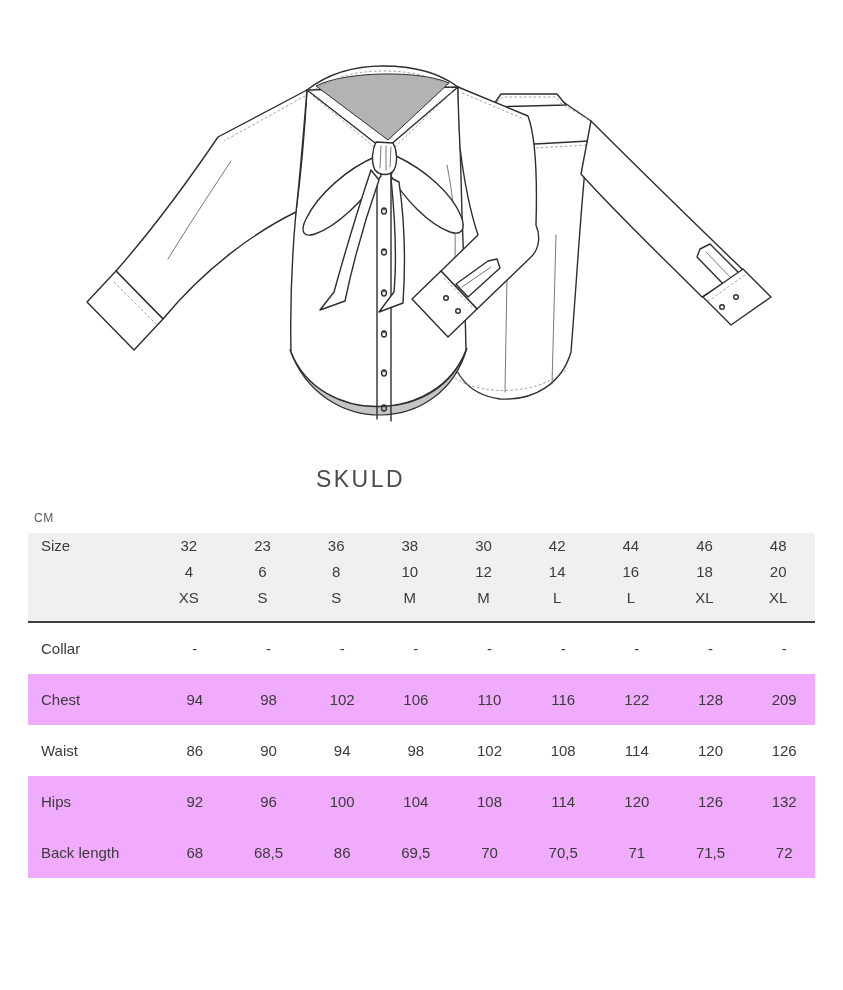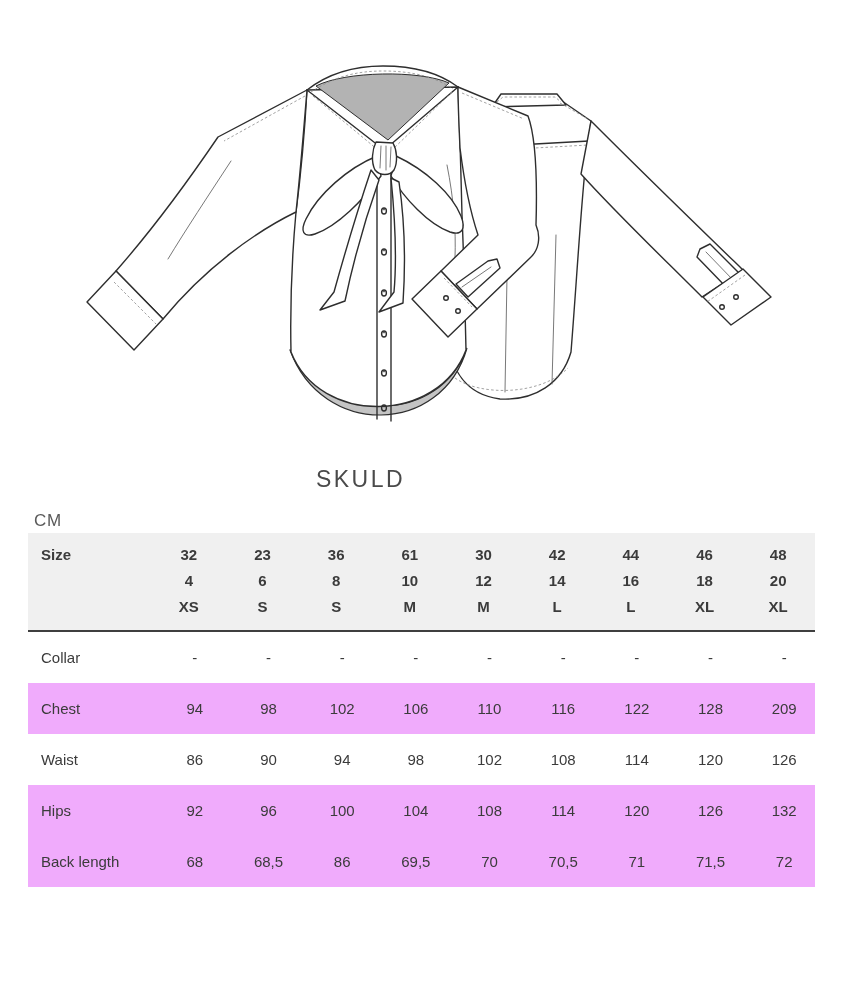--- a/index.html
+++ b/index.html
@@ -6,25 +6,25 @@
   body{
     width:843px;height:990px;position:relative;overflow:hidden;
     font-family:"Liberation Sans",sans-serif;color:#3b3b3b;
   }
   .sketch{position:absolute;left:0;top:0;width:843px;height:460px;}
   .page-title{
     position:absolute;left:0;top:466px;width:721px;text-align:center;
     font-size:23px;font-weight:300;letter-spacing:2.5px;color:#4a4a4a;
   }
   .unit-label{
-    position:absolute;left:34px;top:511px;font-size:17px;color:#5a5a5a;letter-spacing:0.6px;
+    position:absolute;left:34px;top:511px;font-size:12px;color:#5a5a5a;letter-spacing:0.6px;
   }
   .size-table{position:absolute;left:28px;top:533px;width:787px;font-size:15px;}
   .grid-row{display:grid;grid-template-columns:124px repeat(9,1fr);align-items:center;}
-  .thead{background:#f0f0f0;border-bottom:2px solid #3f3f3f;padding:9px 0 10px 0;font-weight:bold;}
+  .thead{background:#f0f0f0;border-bottom:2px solid #3f3f3f;padding:0 0 10px 0;}
   .thead .grid-row{line-height:26px;}
   .cell{ text-align:center;}
   .label-cell{text-align:left;padding-left:13px;}
   .trow{height:51px;gap:12px;}
   .trow.alt{background:#f0abfc;}
   svg .ln{fill:none;stroke:#2e2e2e;stroke-width:1.4;stroke-linecap:round;stroke-linejoin:round;}
   svg .fillw{fill:#ffffff;stroke:#2e2e2e;stroke-width:1.4;stroke-linejoin:round;}
   svg .thin{fill:none;stroke:#555555;stroke-width:0.8;stroke-linecap:round;}
   svg .stitch{fill:none;stroke:#8a8a8a;stroke-width:0.8;stroke-dasharray:2.6 2.2;}
 </style>
@@ -123,21 +123,21 @@
 <div class="unit-label">CM</div>
 
 <div class="size-table">
 
   <div class="thead">
     <div class="grid-row">
       <div class="cell label-cell">Size</div>
       <div class="cell">32</div>
       <div class="cell">23</div>
       <div class="cell">36</div>
-      <div class="cell">61</div>
+      <div class="cell">38</div>
       <div class="cell">30</div>
       <div class="cell">42</div>
       <div class="cell">44</div>
       <div class="cell">46</div>
       <div class="cell">48</div>
     </div>
     <div class="grid-row">
       <div class="cell label-cell"></div>
       <div class="cell">4</div>
       <div class="cell">6</div>

